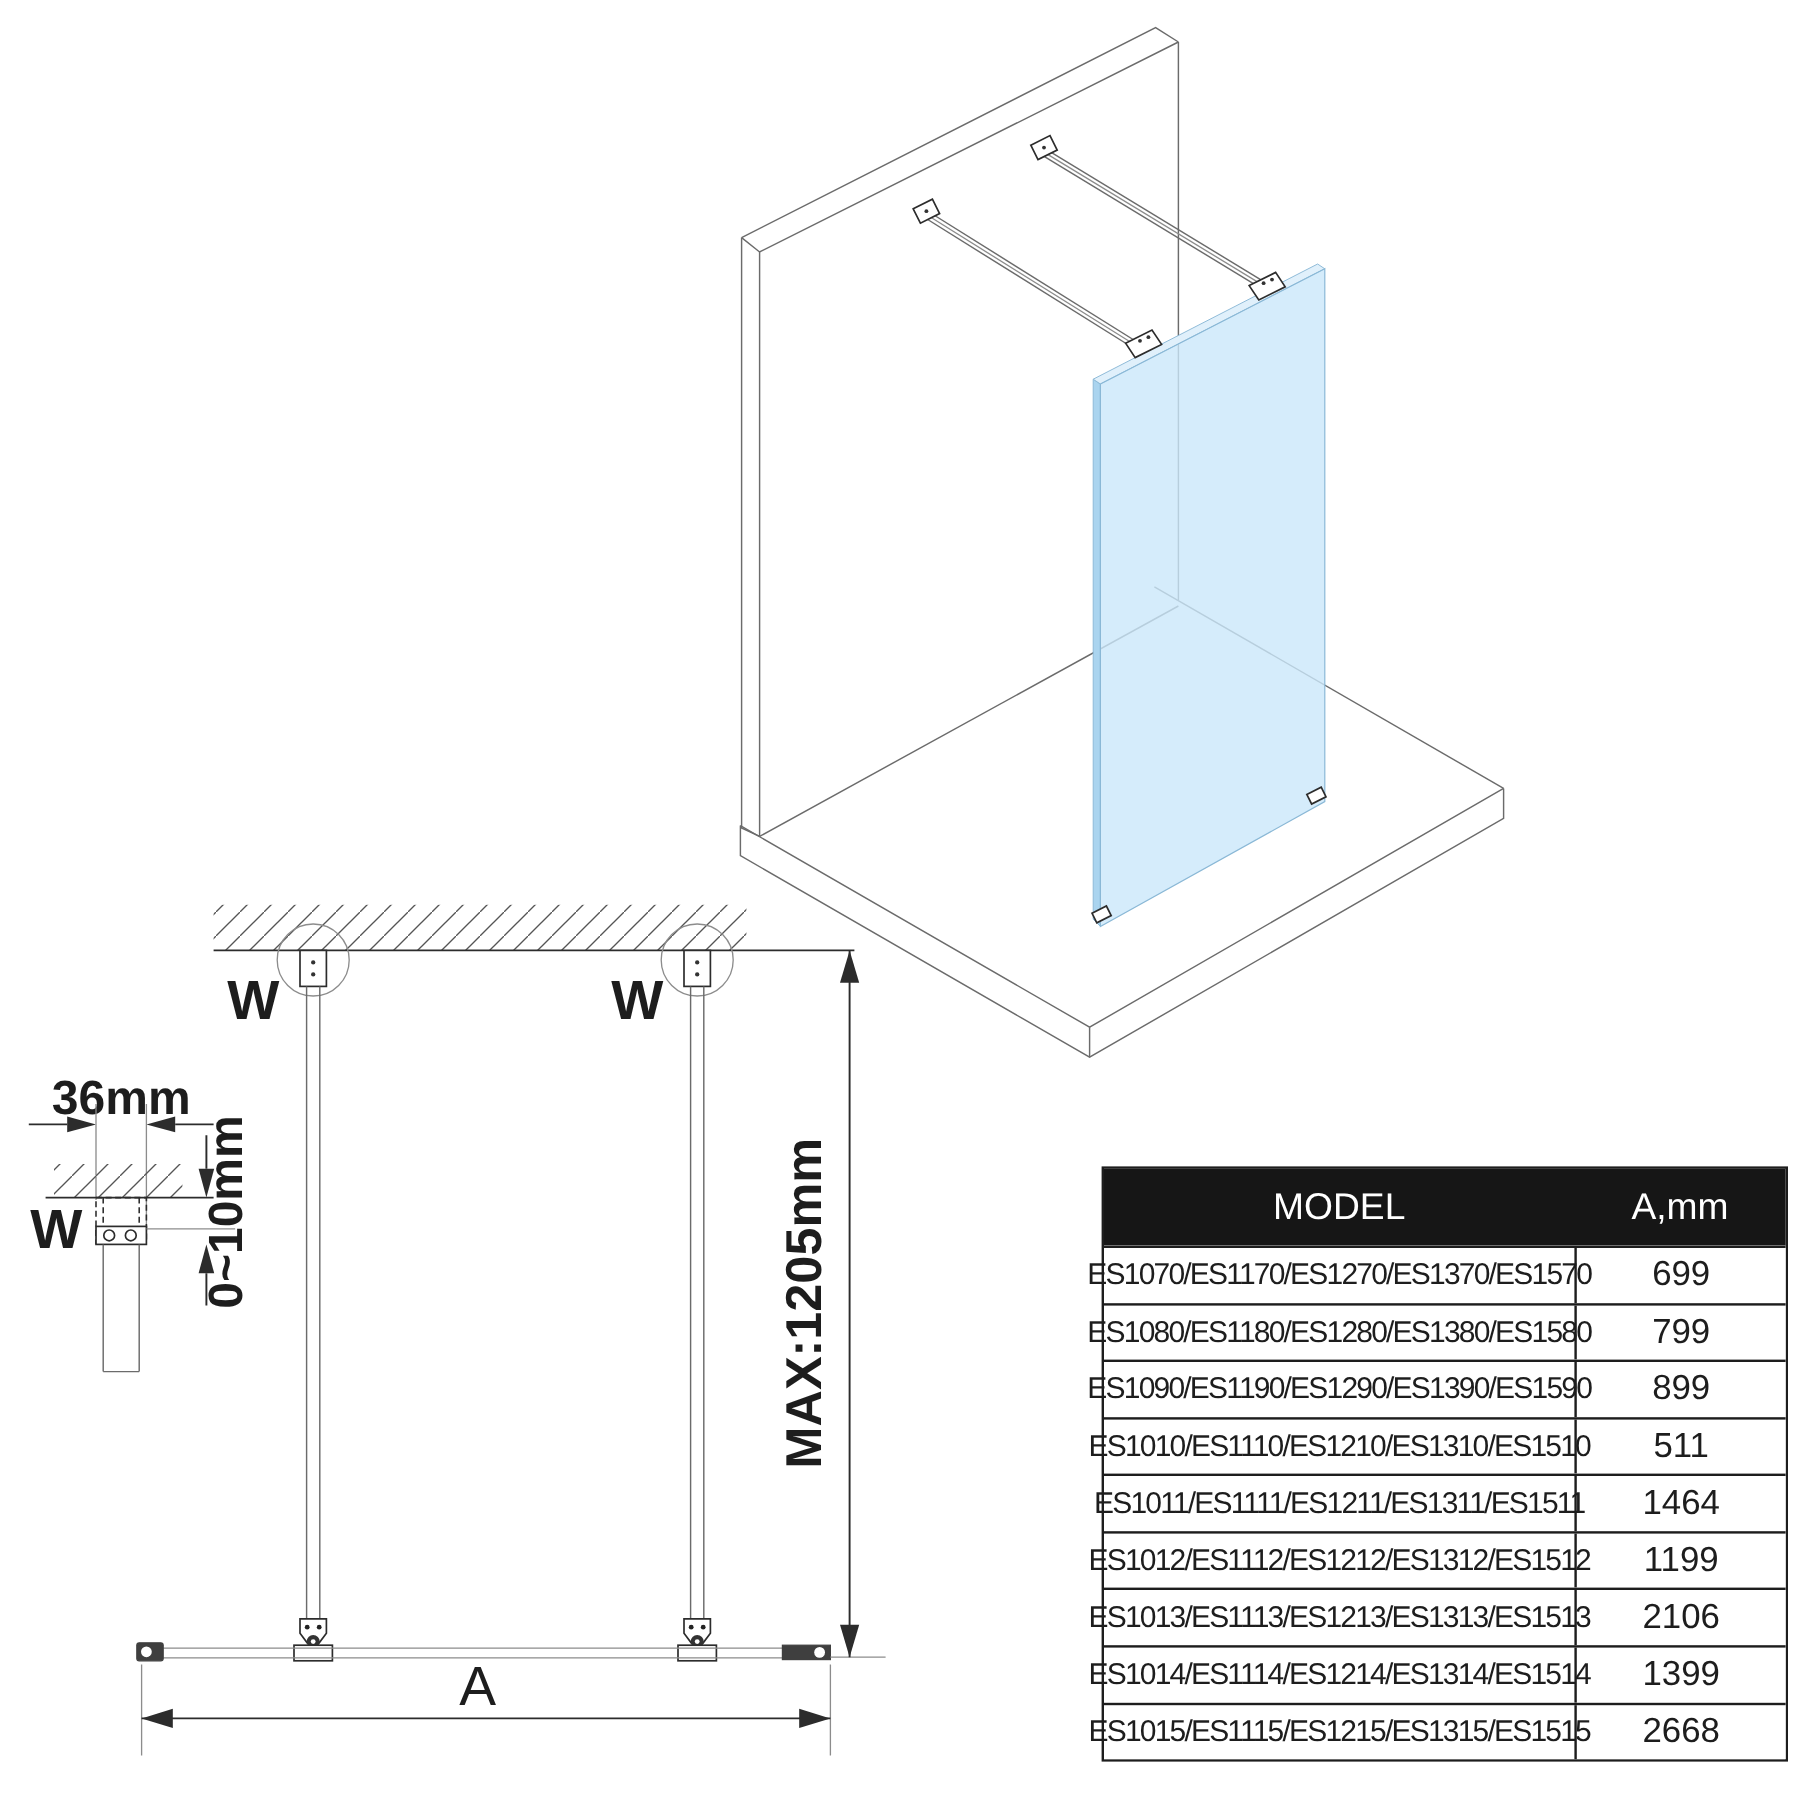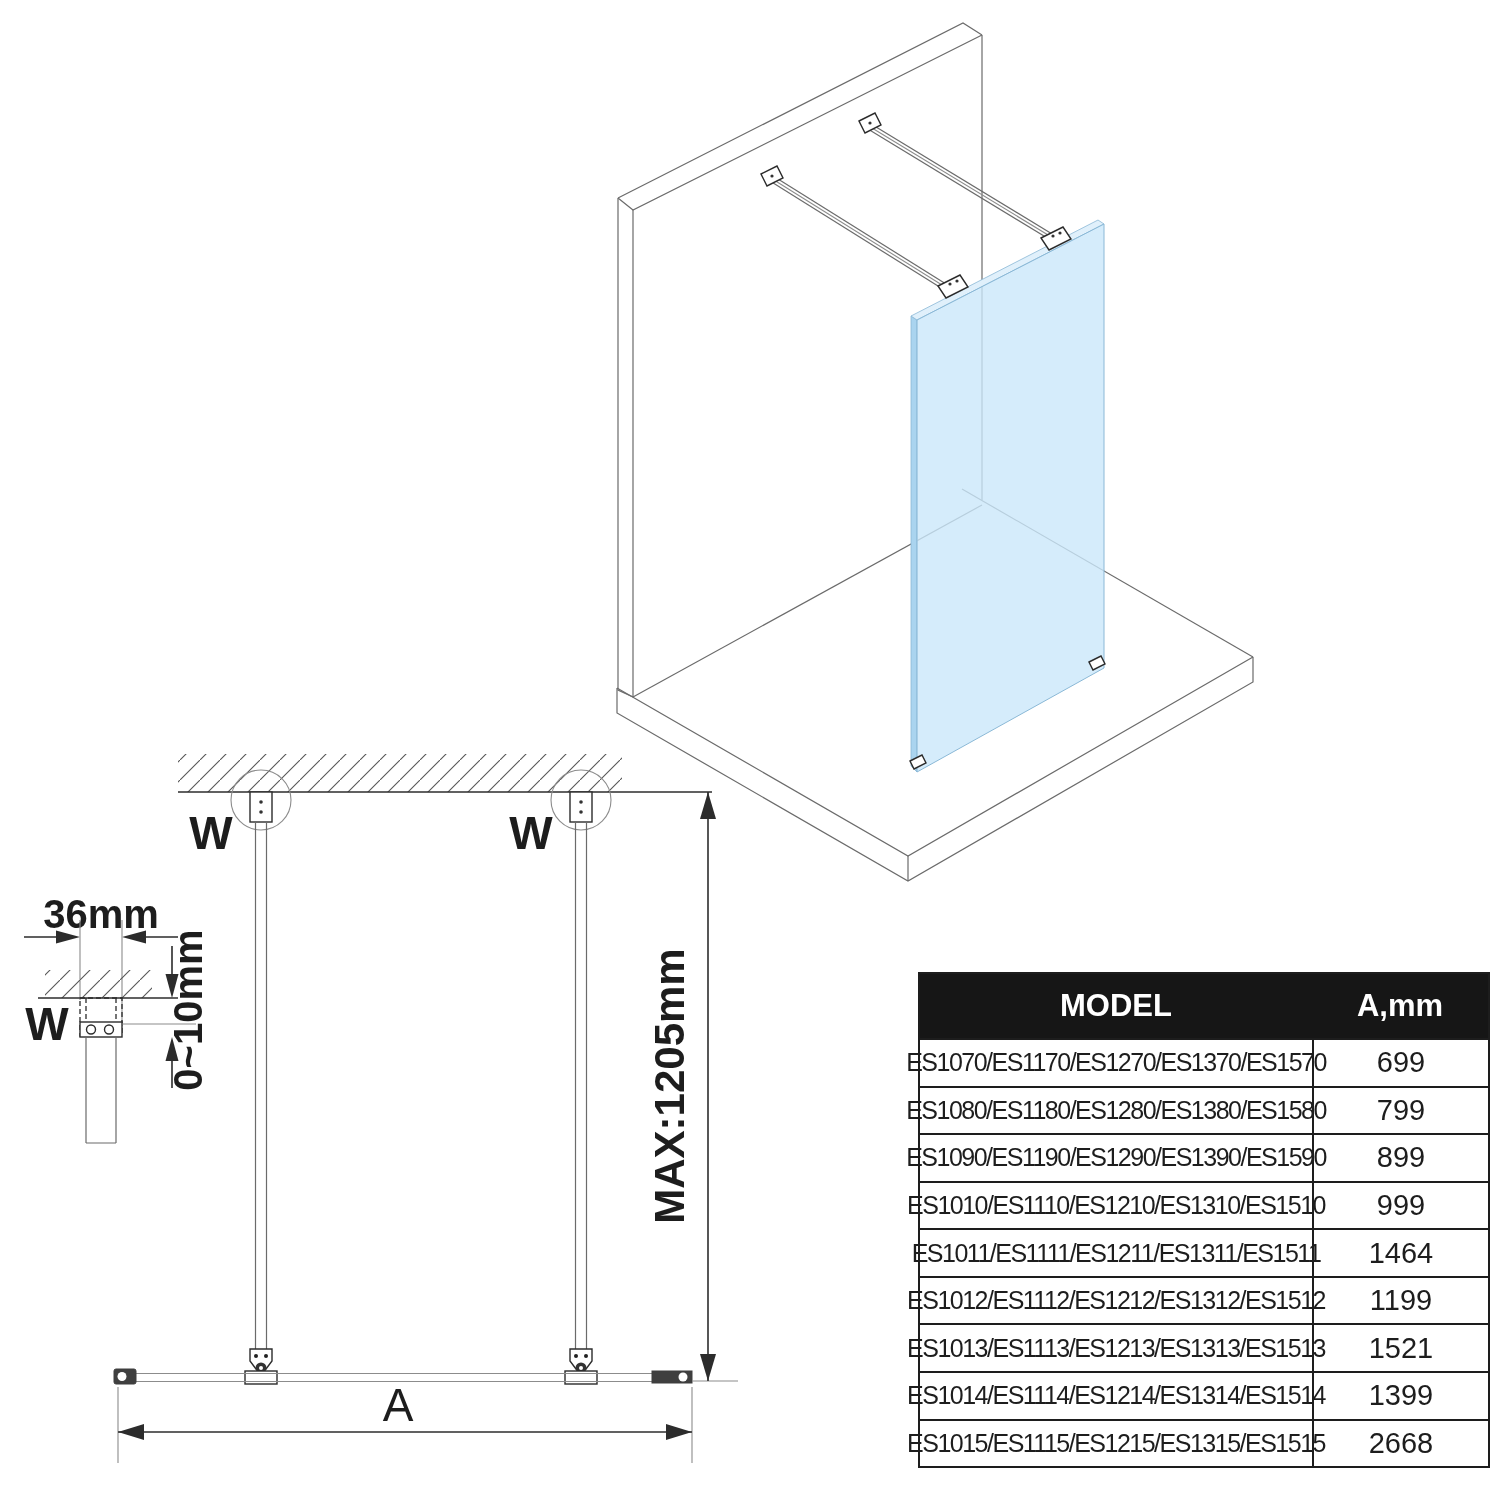--- a/index.html
+++ b/index.html
@@ -18,21 +18,21 @@
   .darkfit{fill:var(--fitting_dark,#3f3f3f);stroke:var(--fitting_dark,#3f3f3f);}
   .glass-face{fill:var(--glass_fill,#cbe7fa);fill-opacity:.8;stroke:var(--glass_stroke,#8ab8d6);stroke-width:1;}
   .glass-edge{fill:var(--glass_edge,#aad4ef);stroke:var(--glass_stroke,#8ab8d6);stroke-width:.8;}
   .glass-top{fill:var(--glass_top,#e0f0fb);stroke:var(--glass_stroke,#8ab8d6);stroke-width:.8;}
   .dash{stroke:var(--line_dark,#2c2c2c);stroke-width:1.3;fill:none;stroke-dasharray:5 3;}
 
   .spec-table{position:absolute;left:918px;top:972px;width:572px;height:496px;
               border:2px solid var(--table_border,#1d1d1d);box-sizing:border-box;
               display:flex;flex-direction:column;}
   .t-header{display:flex;height:64px;background:var(--table_header_bg,#161616);
-            color:var(--table_header_text,#fff);font-weight:bold;font-size:31px;
+            color:var(--table_header_text,#fff);font-weight:normal;font-size:31px;
             flex:0 0 64px;}
   .t-row{display:flex;flex:1;border-top:2px solid var(--table_border,#1d1d1d);
          align-items:stretch;background:#fff;}
   .c-model{width:392px;display:flex;align-items:center;justify-content:center;
            box-sizing:border-box;}
   .c-val{flex:1;display:flex;align-items:center;justify-content:center;
          box-sizing:border-box;border-left:2px solid var(--table_border,#1d1d1d);}
   .t-header .c-val{border-left:none;}
   .t-row .c-model{font-size:25px;letter-spacing:-1.5px;color:var(--text,#1d1d1d);}
   .t-row .c-val{font-size:29px;color:var(--text,#1d1d1d);}
@@ -208,33 +208,33 @@
   <div class="t-row">
     <div class="c-model">ES1080/ES1180/ES1280/ES1380/ES1580</div>
     <div class="c-val">799</div>
   </div>
   <div class="t-row">
     <div class="c-model">ES1090/ES1190/ES1290/ES1390/ES1590</div>
     <div class="c-val">899</div>
   </div>
   <div class="t-row">
     <div class="c-model">ES1010/ES1110/ES1210/ES1310/ES1510</div>
-    <div class="c-val">999</div>
+    <div class="c-val">511</div>
   </div>
   <div class="t-row">
     <div class="c-model">ES1011/ES1111/ES1211/ES1311/ES1511</div>
     <div class="c-val">1464</div>
   </div>
   <div class="t-row">
     <div class="c-model">ES1012/ES1112/ES1212/ES1312/ES1512</div>
     <div class="c-val">1199</div>
   </div>
   <div class="t-row">
     <div class="c-model">ES1013/ES1113/ES1213/ES1313/ES1513</div>
-    <div class="c-val">1521</div>
+    <div class="c-val">2106</div>
   </div>
   <div class="t-row">
     <div class="c-model">ES1014/ES1114/ES1214/ES1314/ES1514</div>
     <div class="c-val">1399</div>
   </div>
   <div class="t-row">
     <div class="c-model">ES1015/ES1115/ES1215/ES1315/ES1515</div>
     <div class="c-val">2668</div>
   </div>
 </div>

